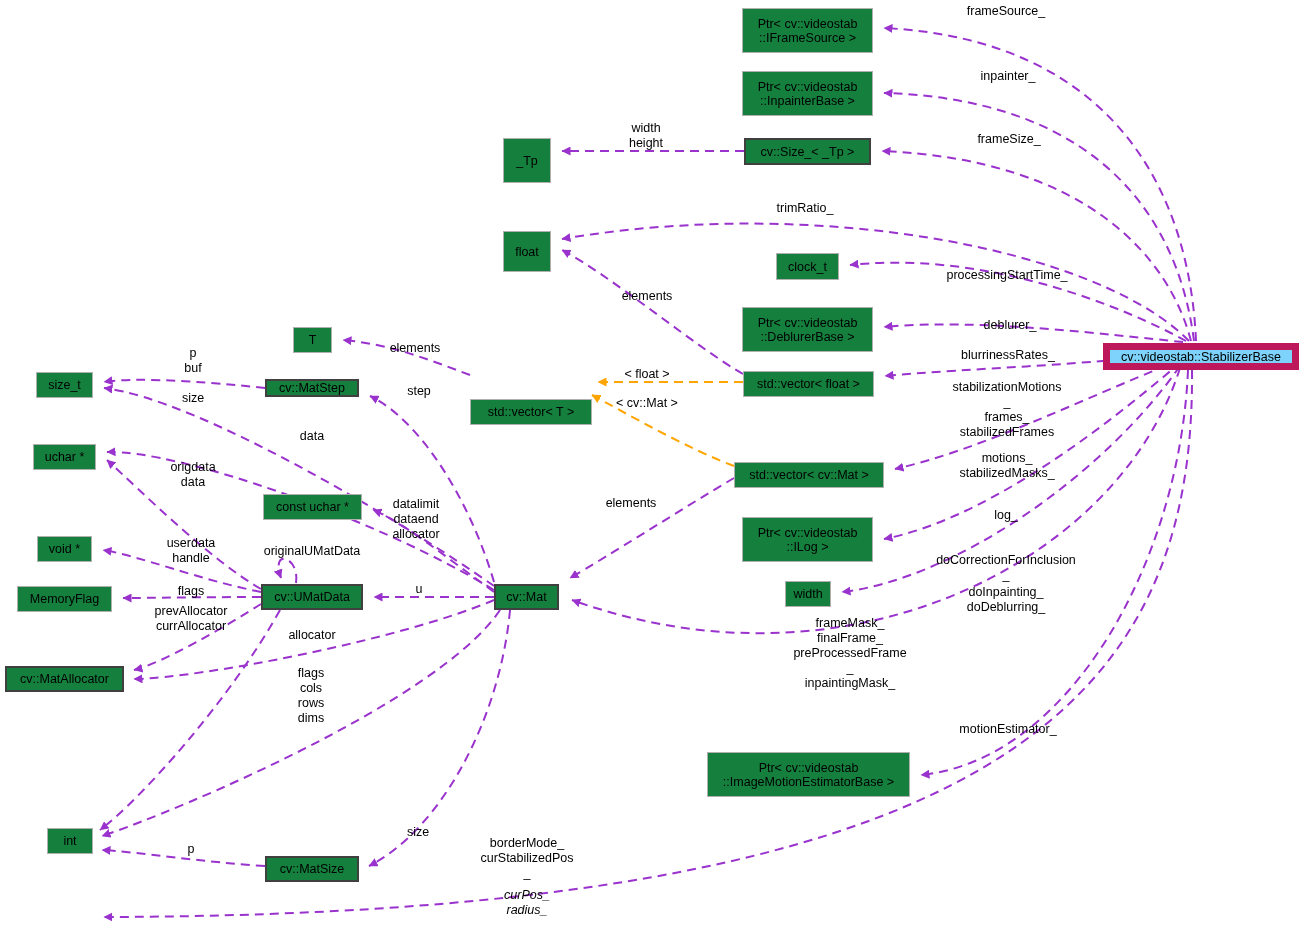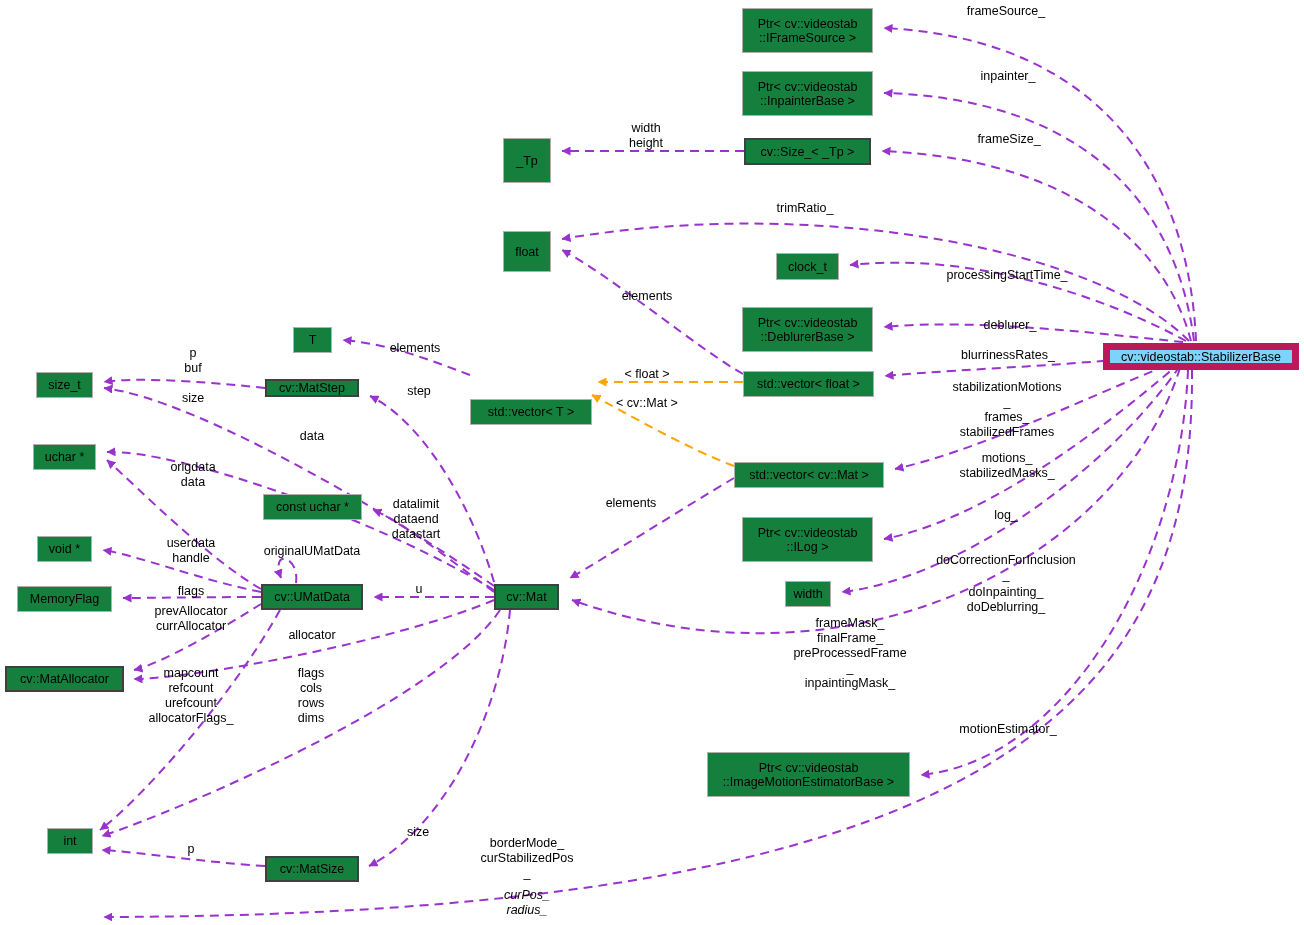--- a/index.html
+++ b/index.html
@@ -177,44 +177,40 @@
 frames_
 stabilizedFrames</div>
   <div class="elabel" style="left: 647px; top: 403px;">&lt; cv::Mat &gt;</div>
   <div class="elabel" style="left: 312px; top: 436px;">data</div>
   <div class="elabel" style="left: 1007px; top: 466px;">motions_
 stabilizedMasks_</div>
   <div class="elabel" style="left: 193px; top: 475px;">origdata
 data</div>
   <div class="elabel" style="left: 416px; top: 519px;">datalimit
 dataend
-datastart</div>
+allocator</div>
   <div class="elabel" style="left: 631px; top: 503px;">elements</div>
   <div class="elabel" style="left: 1006px; top: 515px;">log_</div>
   <div class="elabel" style="left: 191px; top: 551px;">userdata
 handle</div>
   <div class="elabel" style="left: 312px; top: 551px;">originalUMatData</div>
   <div class="elabel" style="left: 1006px; top: 568px;">doCorrectionForInclusion
 _</div>
   <div class="elabel" style="left: 191px; top: 591px;">flags</div>
   <div class="elabel" style="left: 419px; top: 589px;">u</div>
   <div class="elabel" style="left: 1006px; top: 600px;">doInpainting_
 doDeblurring_</div>
   <div class="elabel" style="left: 191px; top: 619px;">prevAllocator
 currAllocator</div>
   <div class="elabel" style="left: 312px; top: 635px;">allocator</div>
   <div class="elabel" style="left: 812px; top: 653px; margin-left: 38px;">frameMask_
 finalFrame_
 preProcessedFrame
 _
 inpaintingMask_</div>
-  <div class="elabel" style="left: 191px; top: 696px;">mapcount
-refcount
-urefcount
-allocatorFlags_</div>
   <div class="elabel" style="left: 311px; top: 696px;">flags
 cols
 rows
 dims</div>
   <div class="elabel" style="left: 1008px; top: 729px;">motionEstimator_</div>
   <div class="elabel" style="left: 418px; top: 832px;">size</div>
   <div class="elabel" style="left: 191px; top: 849px;">p</div>
   <div class="elabel" style="left: 527px; top: 858px;">borderMode_
 curStabilizedPos
 _</div>

